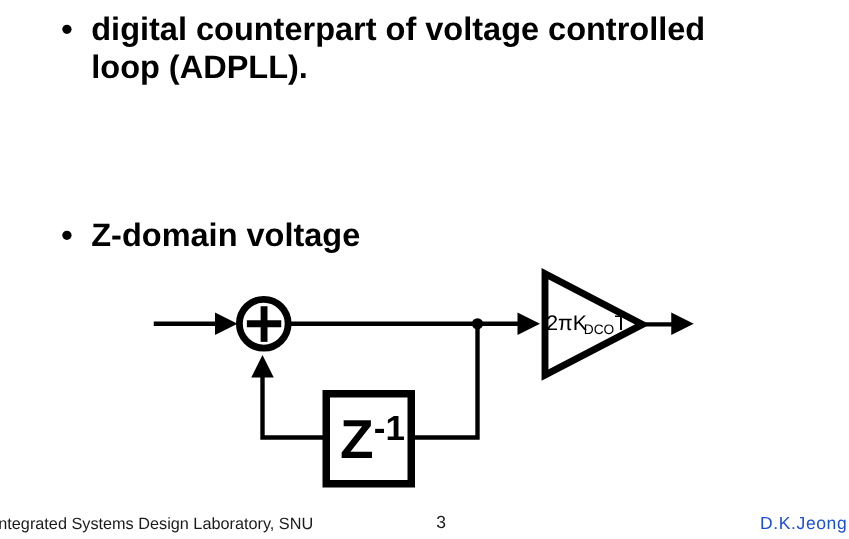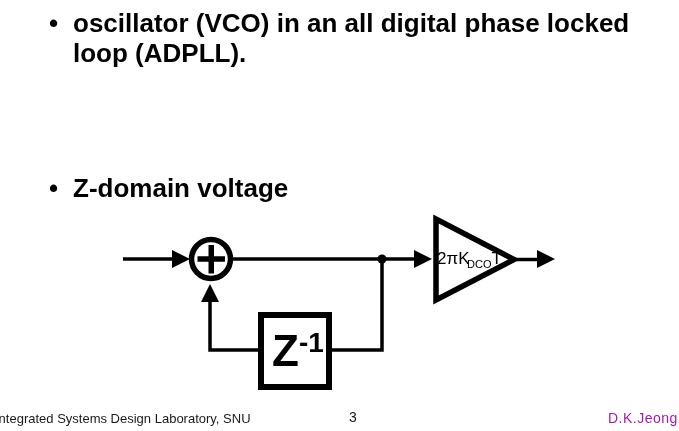--- a/index.html
+++ b/index.html
@@ -59,32 +59,32 @@
     top: 409px;
     font-size: 14px;
     color: #1a1a1a;
   }
   .footer-right {
     position: absolute;
     left: 608px;
     top: 410px;
     font-size: 14px;
     letter-spacing: 0.5px;
-    color: #a21caf;
+    color: #1d4ed8;
     white-space: nowrap;
   }
 </style>
 </head>
 <body>
 
 <div>
 
   <div class="bullet-item bullet-1">
     <span class="marker">•</span>
-    <div>oscillator (VCO) in an all digital phase locked</div>
+    <div>digital counterpart of voltage controlled</div>
     <div>loop (ADPLL).</div>
   </div>
 
   <div class="bullet-item bullet-2">
     <span class="marker">•</span>
     <div>Z-domain voltage</div>
   </div>
 
   <svg class="diagram-svg" viewBox="0 200 679 200">
 

